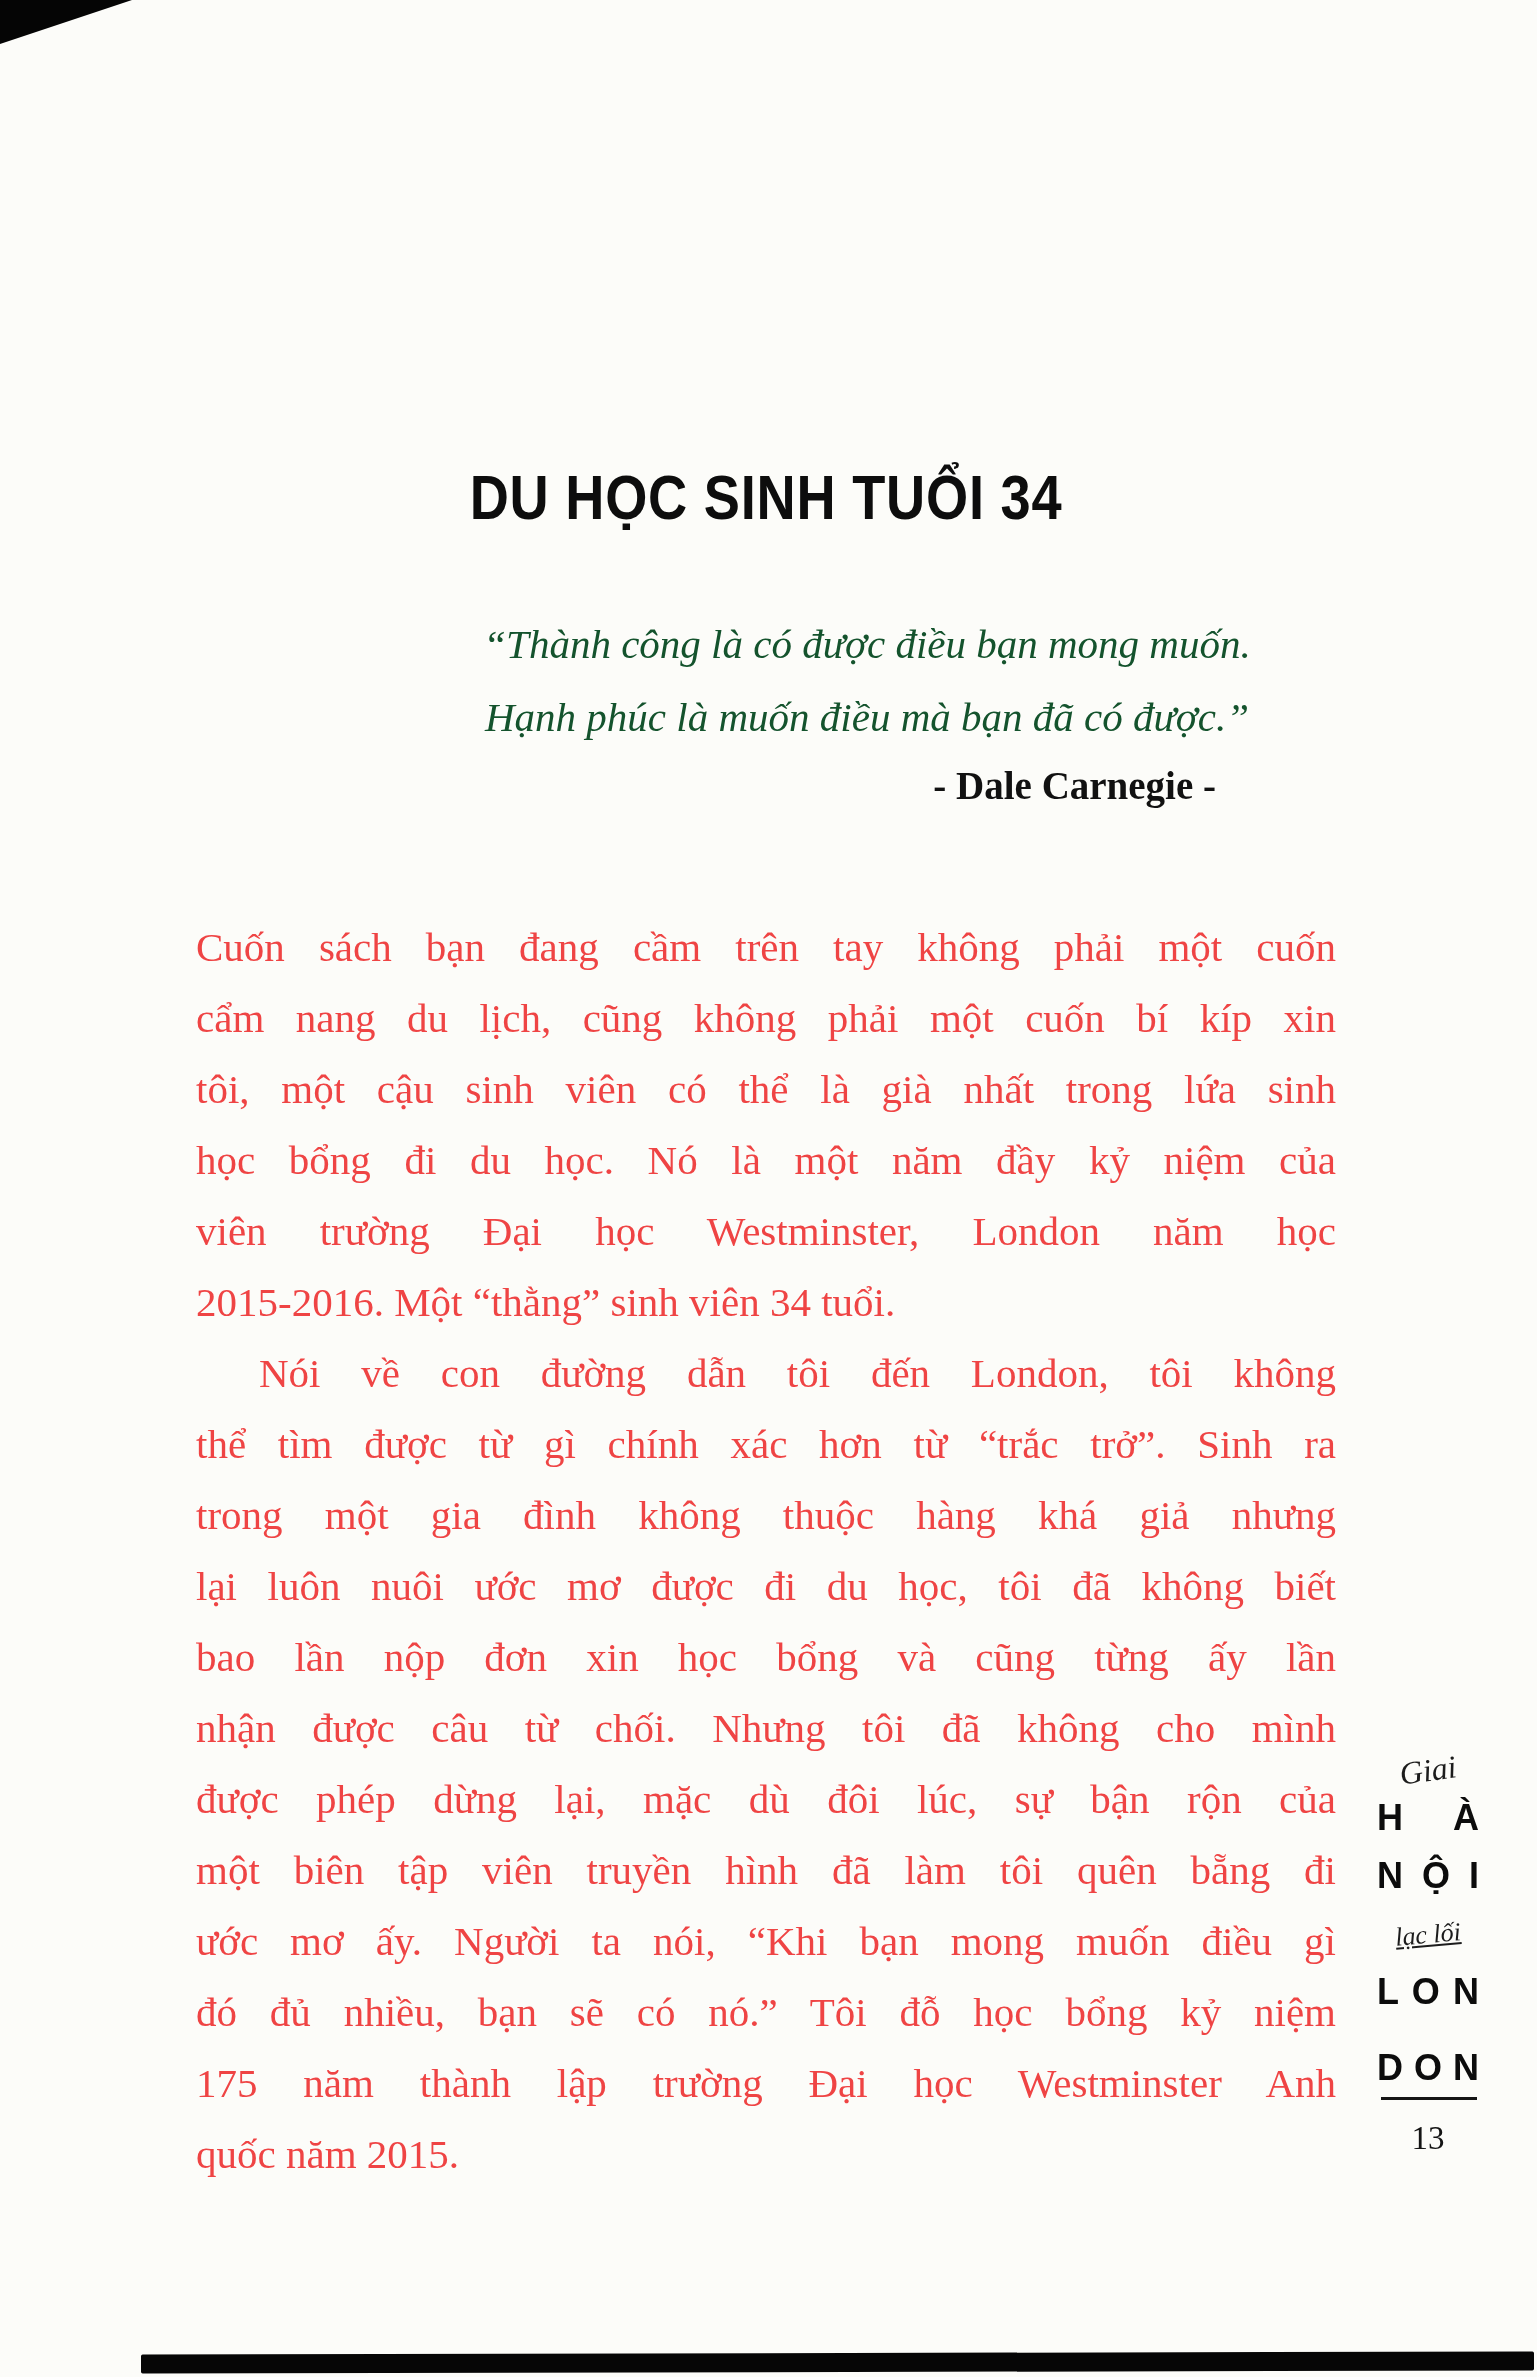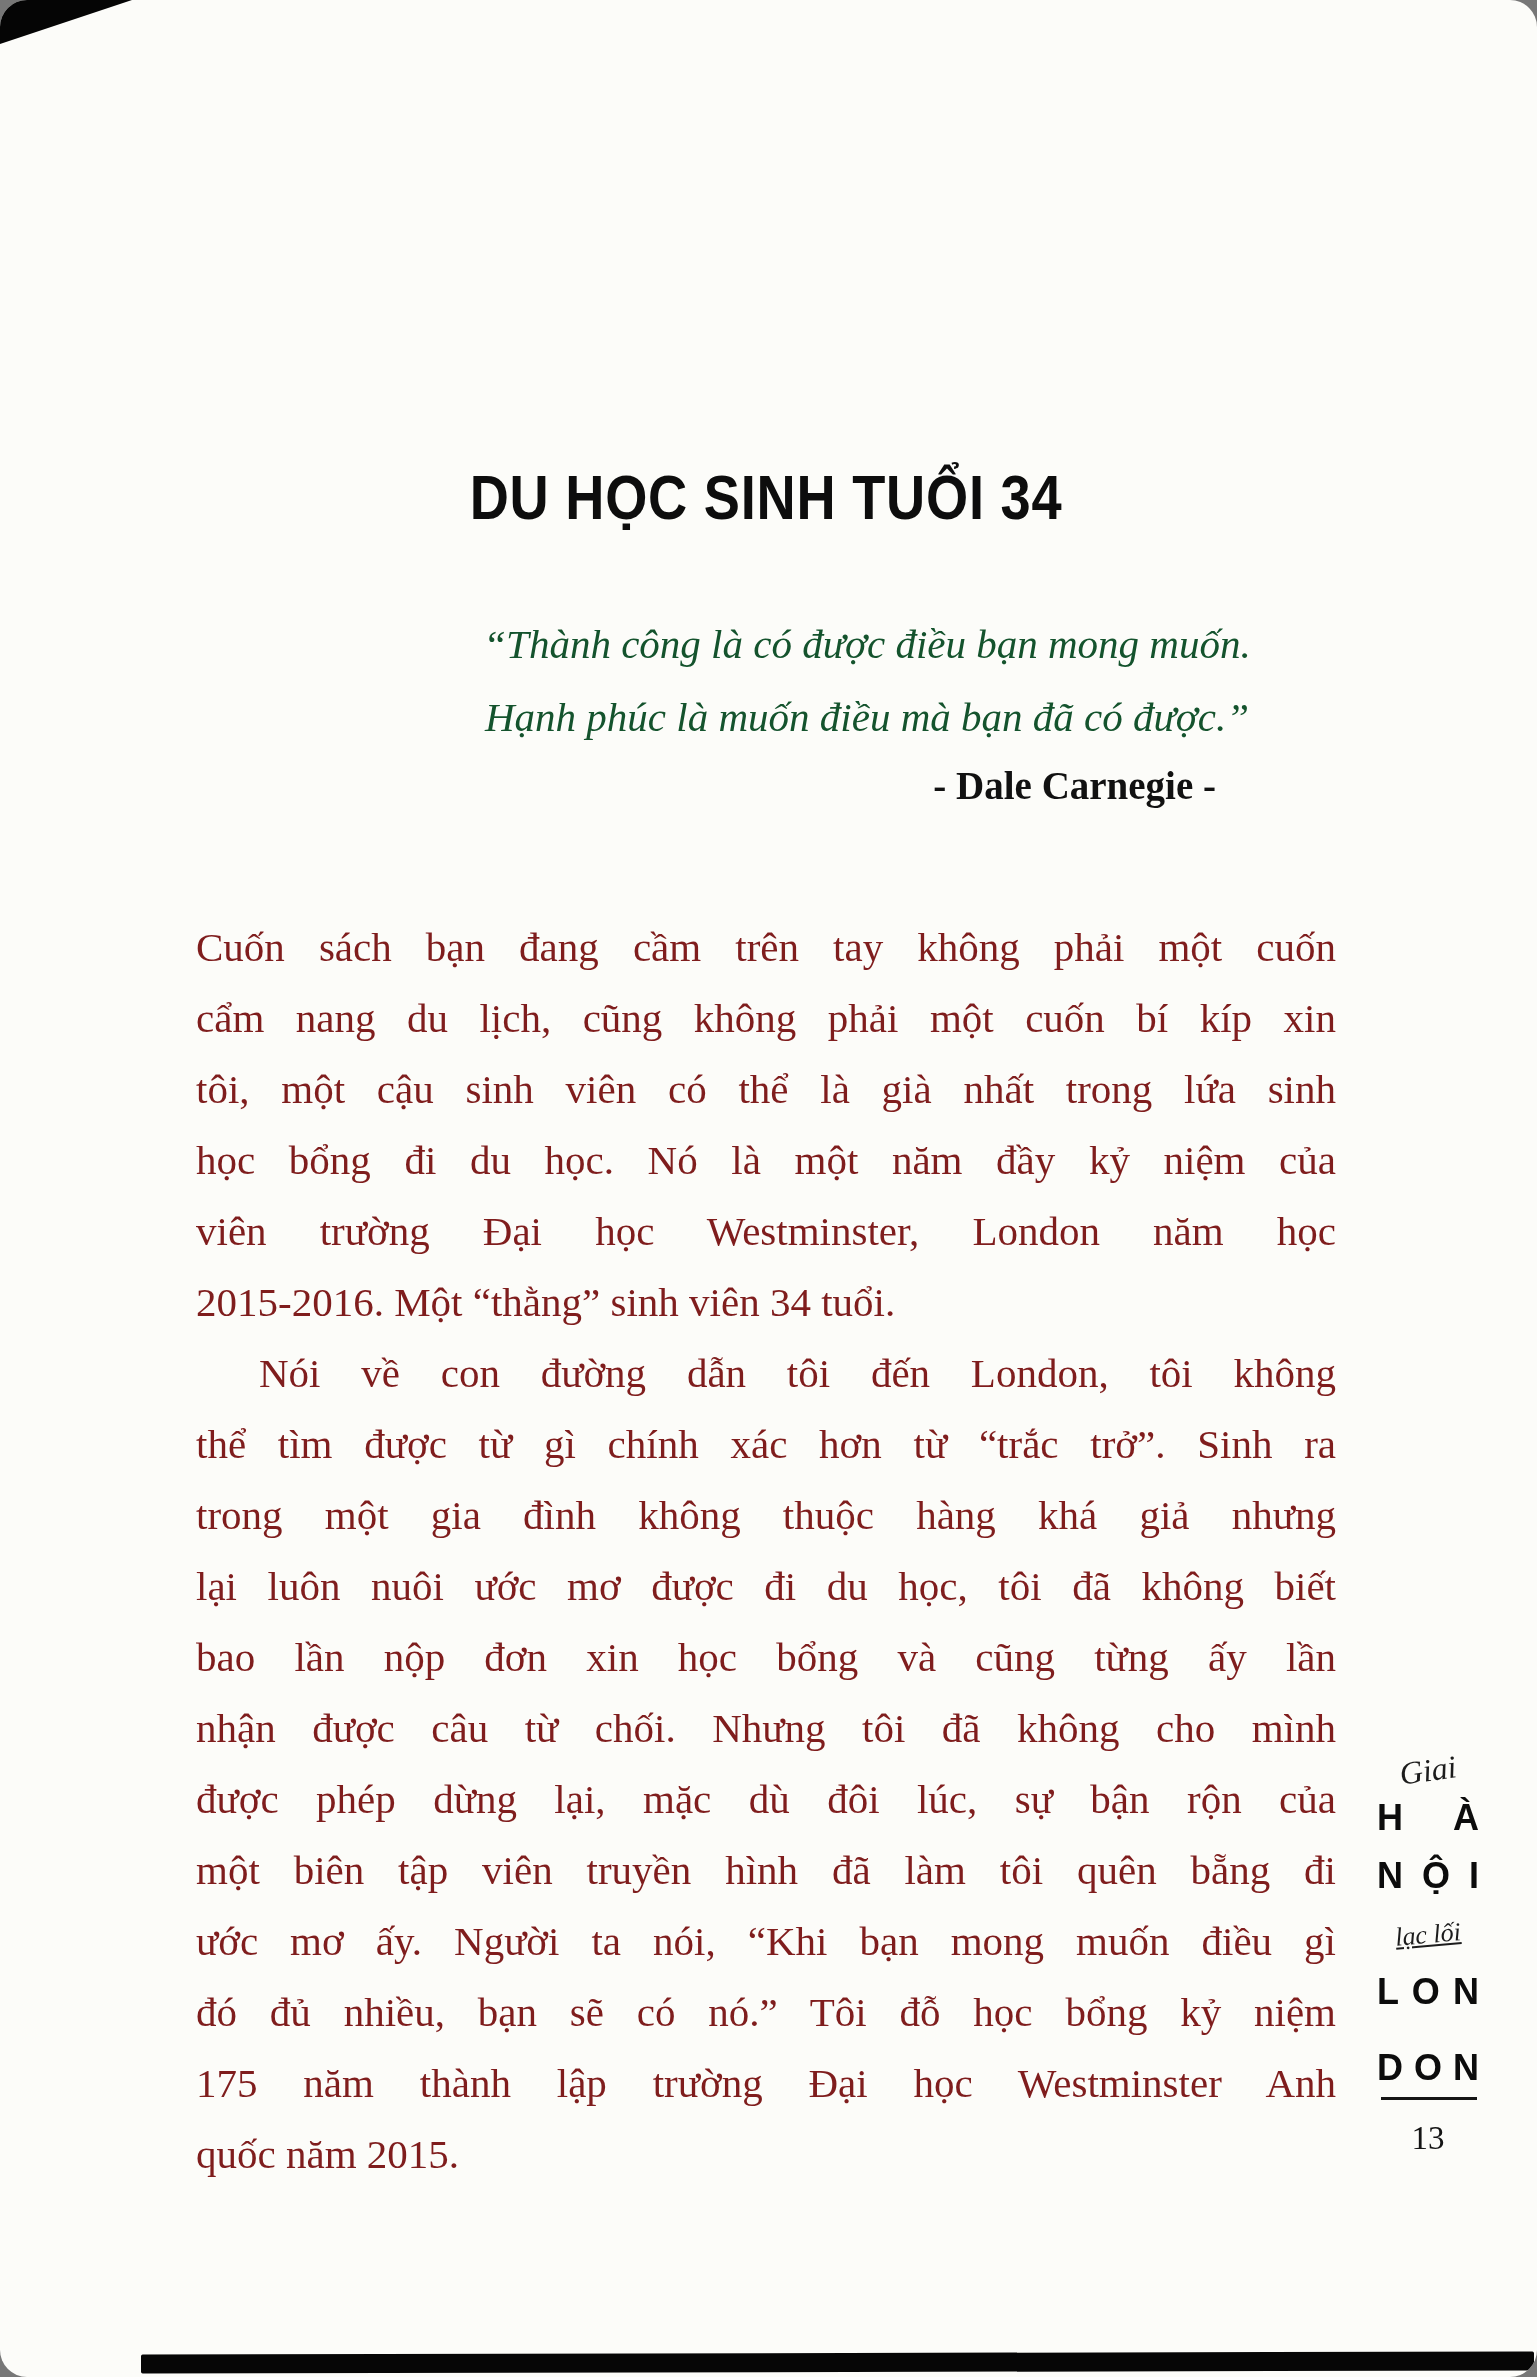--- a/index.html
+++ b/index.html
@@ -5,21 +5,20 @@
   html, body { margin: 0; padding: 0; background: #777; }
   .page {
     position: relative;
     width: 1537px;
     height: 2377px;
     margin: 0 auto;
     background: #fcfcf9;
     color: #161616;
     font-family: "Liberation Serif", serif;
     overflow: hidden;
-    border-radius: 27px;
   }
 
   
   .corner-wedge {
     position: absolute; top: 0; left: 0;
     width: 132px; height: 44px;
     background: #050505;
     clip-path: polygon(0 0, 100% 0, 0 100%);
   }
   .bottom-bar {
@@ -67,21 +66,21 @@
     font-size: 39px;
     color: #111;
   }
 
   
   .body-text {
     position: absolute;
     top: 912px; left: 196px; width: 1140px;
     font-size: 41px;
     line-height: 71px;
-    color: #7f1d1d;
+    color: #ef4444;
   }
   .line {
     height: 71px;
     text-align: justify;
     text-align-last: justify;
     overflow: visible;
   }
   .line.para-end { text-align-last: left; }
   .line.indent { padding-left: 63px; }
 

